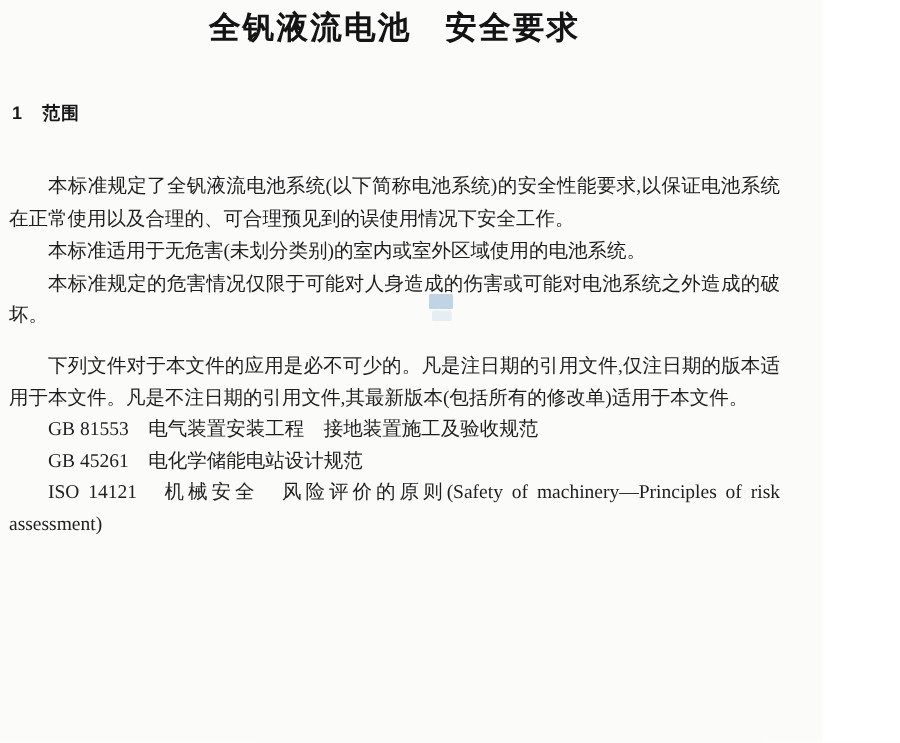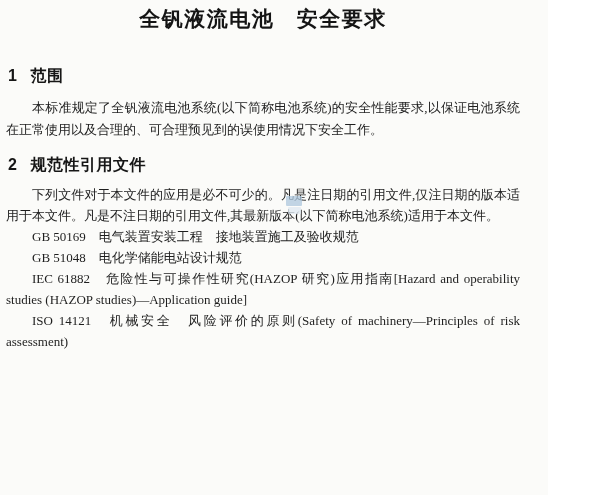--- a/index.html
+++ b/index.html
@@ -23,39 +23,39 @@
     font-family: "Liberation Sans", sans-serif;
     font-size: 21px;
     line-height: 26px;
     font-weight: bold;
     letter-spacing: 1.5px;
     color: #141414;
   }
   .section-heading {
     margin: 0 28px 0 8px;
     font-family: "Liberation Sans", sans-serif;
-    font-size: 16px;
+    font-size: 12px;
     line-height: 15px;
     font-weight: bold;
     color: #161616;
     letter-spacing: 0.5px;
   }
   .section-heading .sec-num {
     display: inline-block;
     margin-right: 13px;
   }
   .s1 { margin-top: 36px; }
   .s2 { margin-top: 17px; }
   .body-text {
     margin: 0 28px 0 6px;
     font-size: 13px;
     text-align: justify;
     color: #1e1e1e;
   }
-  .bt1 { margin-top: 14px; line-height: 21.5px; }
+  .bt1 { margin-top: 30px; line-height: 21.5px; }
   .bt2 { margin-top: 12px; line-height: 21px; }
   .body-text p {
     margin: 0;
     padding: 0;
     text-indent: 2em;
   }
   
   .watermark {
     position: absolute;
     left: 286px;
@@ -85,31 +85,29 @@
 <div class="page">
 
   <h1 class="doc-title">全钒液流电池　安全要求</h1>
 
   <div class="section-heading s1">
     <span class="sec-num">1</span><span class="sec-title">范围</span>
   </div>
 
   <div class="body-text bt1">
     <p>本标准规定了全钒液流电池系统(以下简称电池系统)的安全性能要求,以保证电池系统在正常使用以及合理的、可合理预见到的误使用情况下安全工作。</p>
+    <p>本标准适用于无危害(未划分类别)的室内或室外区域使用的电池系统。</p>
+    <p>本标准规定的危害情况仅限于可能对人身造成的伤害或可能对电池系统之外造成的破坏。</p>
   </div>
 
-  <div class="section-heading s2">
-    <span class="sec-num">2</span><span class="sec-title">规范性引用文件</span>
-  </div>
 
   <div class="body-text bt2">
-    <p>下列文件对于本文件的应用是必不可少的。凡是注日期的引用文件,仅注日期的版本适用于本文件。凡是不注日期的引用文件,其最新版本(以下简称电池系统)适用于本文件。</p>
-    <p>GB 50169　电气装置安装工程　接地装置施工及验收规范</p>
-    <p>GB 51048　电化学储能电站设计规范</p>
-    <p>IEC 61882　危险性与可操作性研究(HAZOP 研究)应用指南[Hazard and operability studies (HAZOP studies)—Application guide]</p>
+    <p>下列文件对于本文件的应用是必不可少的。凡是注日期的引用文件,仅注日期的版本适用于本文件。凡是不注日期的引用文件,其最新版本(包括所有的修改单)适用于本文件。</p>
+    <p>GB 81553　电气装置安装工程　接地装置施工及验收规范</p>
+    <p>GB 45261　电化学储能电站设计规范</p>
     <p>ISO 14121　机械安全　风险评价的原则(Safety of machinery—Principles of risk assessment)</p>
   </div>
 
   <div class="watermark">
     <div class="wm-top"></div>
     <div class="wm-bottom"></div>
   </div>
 
 </div>
 

